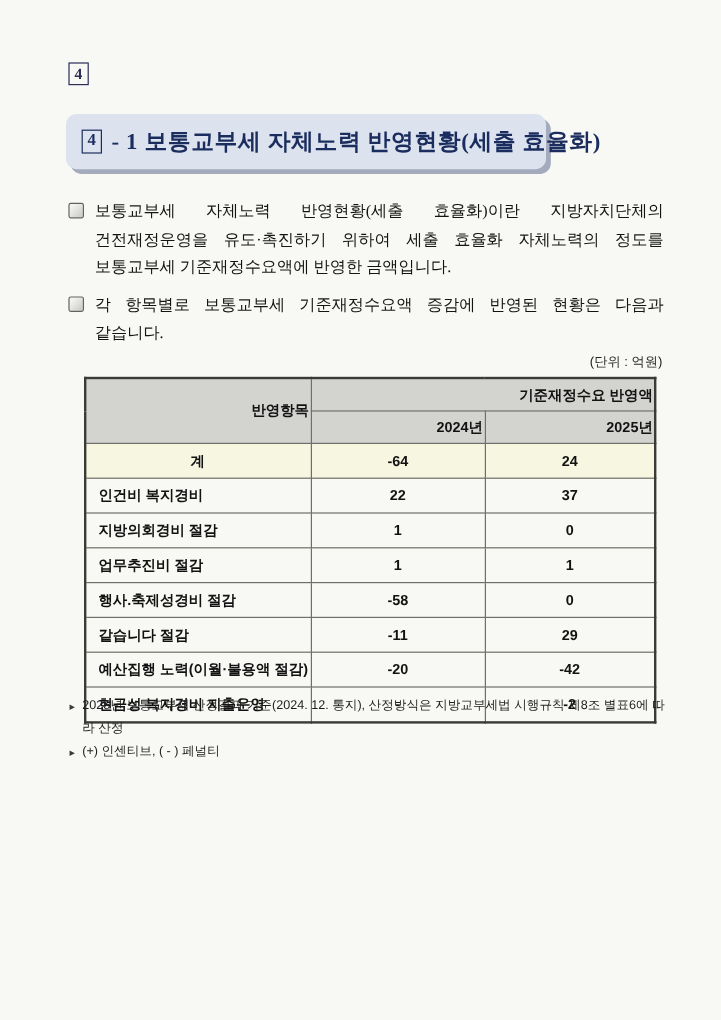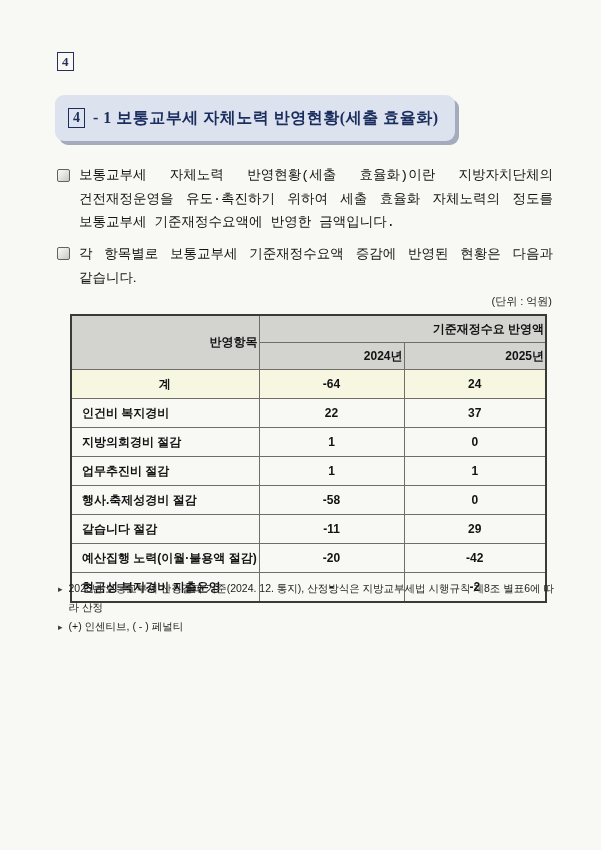--- a/index.html
+++ b/index.html
@@ -34,30 +34,30 @@
     position:absolute; left:55px; top:95px;
     width:400px; height:46px;
     background:#dce3ee;
     border-radius:9px;
     box-shadow:4px 4px 0 #a3abbc;
     display:flex; align-items:center;
     padding-left:13px; box-sizing:border-box;
   }
   .title-box .num-badge { font-size:14px; background:transparent; border-color:#1b2d5e; color:#1b2d5e; }
   .subsection-title {
-    font-size:16px; font-weight:bold; color:#1b2d5e;
+    font-size:19px; font-weight:bold; color:#1b2d5e;
     margin-left:8px; letter-spacing:0.5px; white-space:nowrap;
   }
 
   
   .para {
     position:absolute; left:57px; width:496px;
     display:flex; gap:9px; align-items:flex-start;
   }
-  .para-1 { top:164px;font-family:Liberation Mono, monospace; }
+  .para-1 { top:164px; }
   .para-2 { top:242px; }
   .square-bullet {
     flex:none;
     width:11px; height:11px; margin-top:5px;
     background:linear-gradient(135deg,#f2f2f0 20%,#c7c7c3);
     border:1px solid #62625e;
     border-radius:2px;
   }
   .para-text {
     font-size:13.5px; line-height:1.75; color:#141414;

